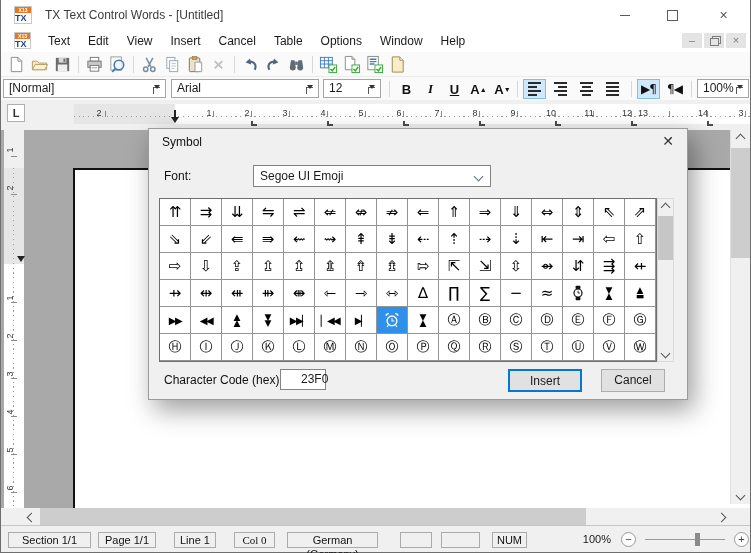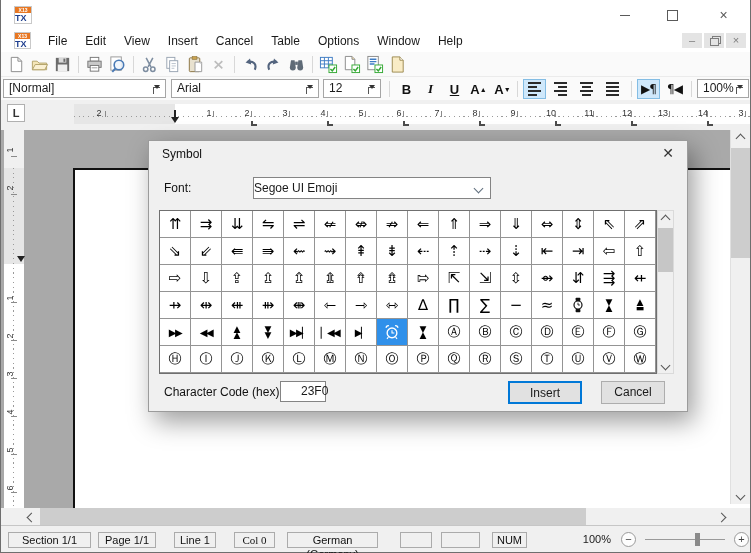--- a/index.html
+++ b/index.html
@@ -77,27 +77,27 @@
   .chev.left{transform:rotate(-45deg)}.chev.right{transform:rotate(135deg)}
   .vsb{position:absolute;left:730px;top:130px;width:20px;height:374px;background:#f0f0f0;border-left:1px solid #e0e0e0;box-sizing:border-box}
   .vsb .btn{position:absolute;left:0;width:19px;height:17px;display:flex;align-items:center;justify-content:center}
   .vsb .thumb{position:absolute;left:0;top:18px;width:19px;height:110px;background:#cdcdcd}
   .hsb{position:absolute;left:22px;top:508px;width:708px;height:18px;background:#f0f0f0}
   .hsb .btn{position:absolute;top:0;width:18px;height:18px;display:flex;align-items:center;justify-content:center}
   .hsb .thumb{position:absolute;left:18px;top:0;width:546px;height:18px;background:#cdcdcd}
   .corner{position:absolute;background:#f0f0f0}
 
   
-  .dialog{position:absolute;left:148px;top:140px;width:540px;height:272px;background:#f0f0f0;
+  .dialog{position:absolute;left:148px;top:128px;width:540px;height:272px;background:#f0f0f0;
           border:1px solid #9b9b9b;box-sizing:border-box;box-shadow:6px 10px 24px rgba(0,0,0,.38)}
   .dtitle{position:absolute;left:13px;top:6px;font-size:12px;color:#111}
   .dclose{position:absolute;right:0;top:0;width:38px;height:24px;text-align:center;line-height:24px;font-size:14px;color:#333}
   .dlabel{position:absolute;font-size:12px;color:#111}
   .dcombo{position:absolute;left:104px;top:36px;width:238px;height:22px;background:#fff;border:1px solid #848484;box-sizing:border-box;
-          font-size:12px;line-height:20px;}
+          font-size:12px;line-height:20px;padding-left:6px}
   .dcombo .chev{position:absolute;right:8px;top:7px;border-color:#5f6e7d}
   #sgrid{position:absolute;left:10px;top:69px;width:498px;height:164px;background:#fff;border:1px solid #6f6f6f;box-sizing:border-box;
          display:grid;grid-template-columns:repeat(16,31px);grid-auto-rows:27px}
   .gcell{border-right:1px solid #949494;border-bottom:1px solid #949494;box-sizing:border-box;
          display:flex;align-items:center;justify-content:center;font-family:"DejaVu Sans",sans-serif;font-size:15px;color:#000}
   .gcell.enc{font-size:13px}
   .gcell.sel{color:#fff}
   .gstack{display:flex;flex-direction:column;align-items:center;font-size:9px;line-height:6.5px}
   .grow{font-size:10px;letter-spacing:-1.5px;white-space:nowrap}
   .gsb{position:absolute;left:508px;top:69px;width:17px;height:164px;background:#f0f0f0;border:1px solid #dadada;box-sizing:border-box}
@@ -122,32 +122,33 @@
 </head>
 <body>
 
 <div id="win">
 
   <div class="titlebar">
     <span class="appicon">
         <span class="band">X13</span>
         <span class="tx">TX</span>
       </span>
+    <span class="wtitle">TX Text Control Words - [Untitled]</span>
     <span class="winbtn" style="left:601px"><span class="bar"></span></span>
     <span class="winbtn" style="left:648px"><span class="box"></span></span>
     <span class="winbtn close" style="left:695px;width:55px">×</span>
   </div>
 
   <div class="menubar">
     <span class="appicon small">
         <span class="band">X13</span>
         <span class="tx">TX</span>
       </span>
     <nav id="menu">
-        <span class="mitem">File</span>
+        <span class="mitem">Text</span>
         <span class="mitem">Edit</span>
         <span class="mitem">View</span>
         <span class="mitem">Insert</span>
         <span class="mitem">Cancel</span>
         <span class="mitem">Table</span>
         <span class="mitem">Options</span>
         <span class="mitem">Window</span>
         <span class="mitem">Help</span>
       </nav>
     <span class="mdigrp">
@@ -374,21 +375,21 @@
         <span class="rnum" style="left: 401px;">8</span>
         <span class="cmtick" style="left: 405px;"></span>
         <span class="rnum" style="left: 439px;">9</span>
         <span class="cmtick" style="left: 443px;"></span>
         <span class="rnum" style="left: 477px;">10</span>
         <span class="cmtick" style="left: 481px;"></span>
         <span class="rnum" style="left: 515px;">11</span>
         <span class="cmtick" style="left: 519px;"></span>
         <span class="rnum" style="left: 553px;">12</span>
         <span class="cmtick" style="left: 557px;"></span>
-        <span class="rnum" style="left: 589px;">13</span>
+        <span class="rnum" style="left: 569px;">13</span>
         <span class="cmtick" style="left: 595px;"></span>
         <span class="rnum" style="left: 629px;">14</span>
         <span class="cmtick" style="left: 633px;"></span>
         <span class="rnum" style="left: 667px;">3</span>
         <span class="cmtick" style="left: 671px;"></span>
         <span class="indstem" style="left: 100px;"></span>
         <span class="indtri" style="left: 97px; top: 13px;"></span>
       </div>
     <div id="tabmarks">
         <span class="tabmark" style="left: 250px;"></span>

